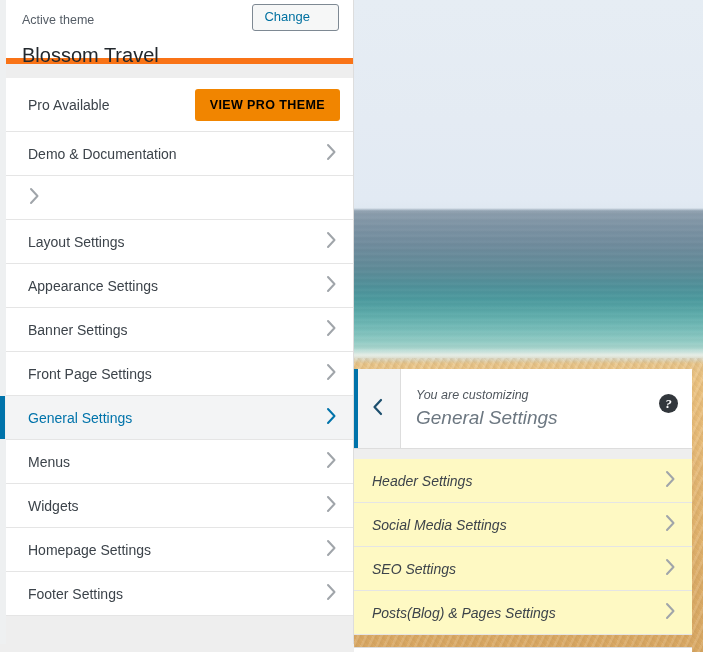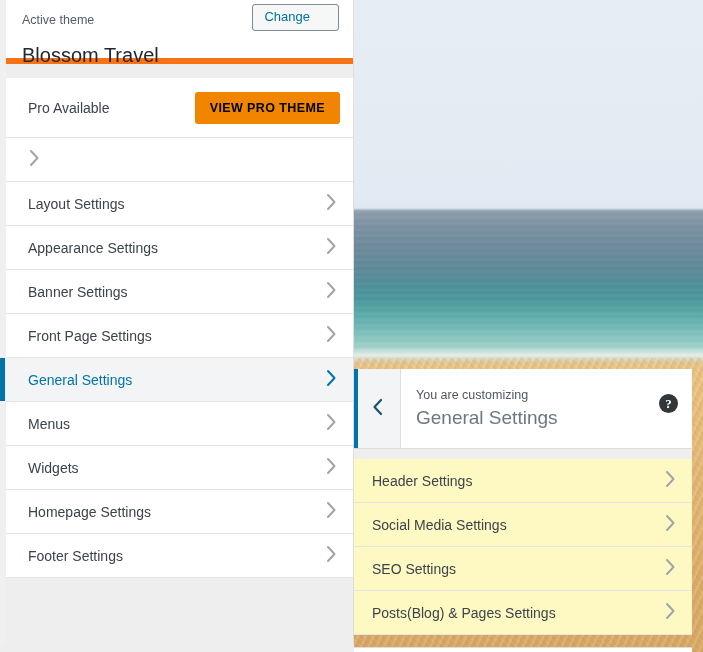--- a/index.html
+++ b/index.html
@@ -172,21 +172,21 @@
     line-height: 18px;
   }
   .nav-row .chev {
     color: #a0a5aa;
     flex: 0 0 auto;
     display: block;
   }
 
   
   .pro-row {
-    height: 60px;
+    height: 54px;
     padding-right: 13px;
   }
   .pro-btn {
     background: #f18500;
     color: #000000;
     font-size: 12.5px;
     font-weight: bold;
     letter-spacing: .4px;
     border: none;
     border-radius: 3px;
@@ -211,20 +211,21 @@
     background: #0073aa;
   }
 
   
   #panel {
     position: absolute;
     left: 354px;
     top: 369px;
     width: 338px;
     height: 278px;
+    font-style: italic;
   }
   .panel-header {
     position: relative;
     height: 80px;
     background: #ffffff;
     border-bottom: 1px solid #dddddd;
     box-sizing: border-box;
   }
   .panel-back {
     position: absolute;
@@ -346,20 +347,26 @@
 
       <div class="gap-band"></div>
 
       <div class="nav-list">
         <div class="nav-row pro-row">
           <span class="nav-label">Pro Available</span>
           <button class="pro-btn">VIEW PRO THEME</button>
         </div>
 
         <div id="sidebar-rows">
+            <div class="nav-row">
+              <span class="nav-label">Demo &amp; Documentation</span>
+              <span class="chev"><svg width="12" height="18" viewBox="0 0 12 18" aria-hidden="true">
+                  <path d="M3 2 L9.5 9 L3 16" fill="none" stroke="currentColor" stroke-width="2" stroke-linecap="round" stroke-linejoin="round"></path>
+                </svg></span>
+            </div>
             <div class="nav-row">
               <span class="chev"><svg width="12" height="18" viewBox="0 0 12 18" aria-hidden="true">
                   <path d="M3 2 L9.5 9 L3 16" fill="none" stroke="currentColor" stroke-width="2" stroke-linecap="round" stroke-linejoin="round"></path>
                 </svg></span>
             </div>
             <div class="nav-row">
               <span class="nav-label">Layout Settings</span>
               <span class="chev"><svg width="12" height="18" viewBox="0 0 12 18" aria-hidden="true">
                   <path d="M3 2 L9.5 9 L3 16" fill="none" stroke="currentColor" stroke-width="2" stroke-linecap="round" stroke-linejoin="round"></path>
                 </svg></span>

